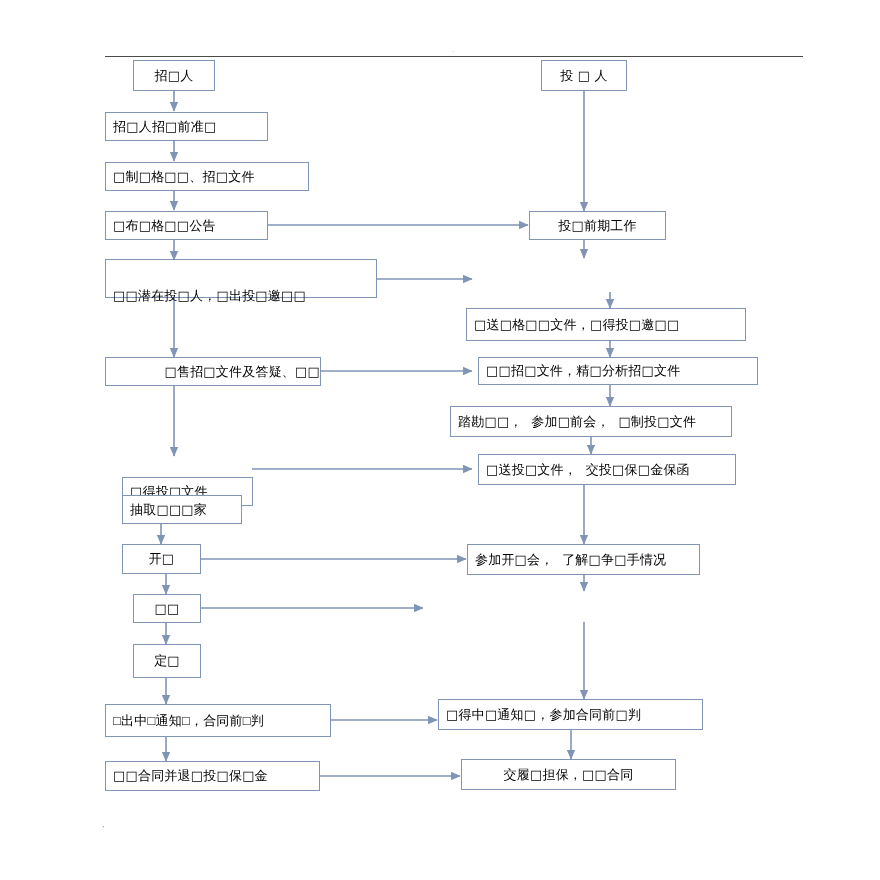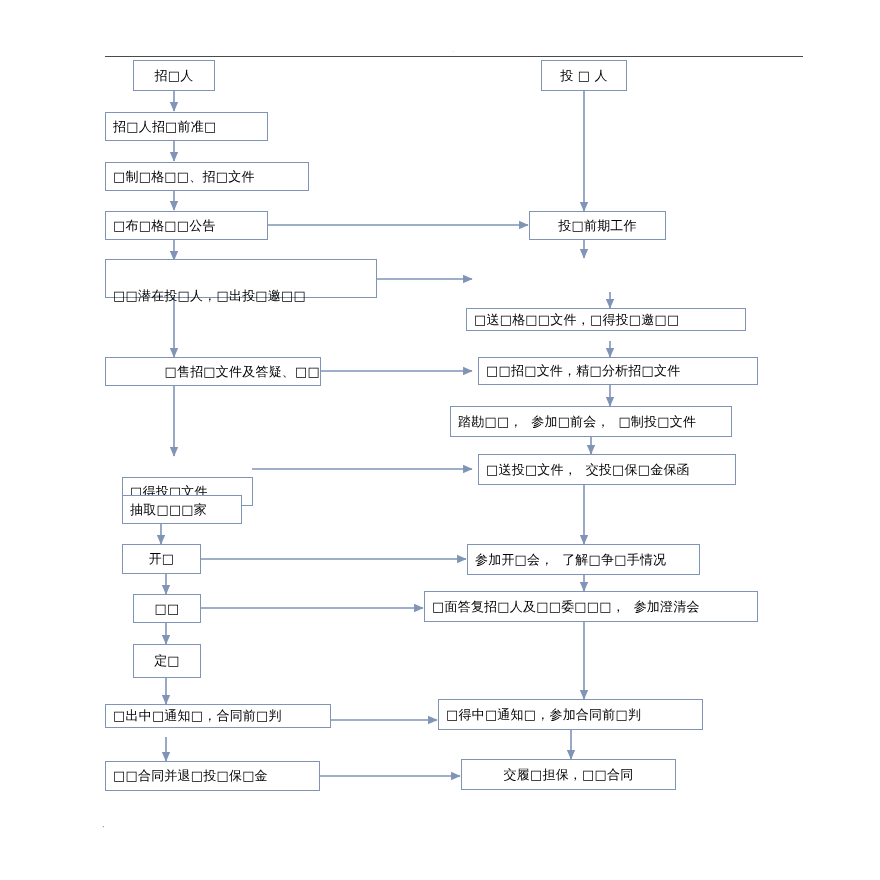--- a/index.html
+++ b/index.html
@@ -137,60 +137,57 @@
   </div>
 
   <div class="node center" style="left:133px;top:594px;width:68px;height:29px;">
     <span class="txt">□□</span>
   </div>
 
   <div class="node center" style="left:133px;top:644px;width:68px;height:34px;">
     <span class="txt">定□</span>
   </div>
 
-  <div class="node left" style="left:105px;top:704px;width:226px;height:24px;">
+  <div class="node left" style="left:105px;top:704px;width:226px;height:33px;font-family:Liberation Serif, serif;">
     <span class="txt">□出中□通知□，合同前□判</span>
   </div>
 
   <div class="node left" style="left:105px;top:761px;width:215px;height:30px;">
     <span class="txt">□□合同并退□投□保□金</span>
   </div>
 
   <div class="node center" style="left:541px;top:60px;width:86px;height:31px;align-items:center;">
     <span class="txt">投 □ 人</span>
   </div>
 
   <div class="node center" style="left:529px;top:211px;width:137px;height:29px;">
     <span class="txt">投□前期工作</span>
   </div>
 
 
-  <div class="node left" style="left:466px;top:308px;width:280px;height:23px;text-align:right;">
+  <div class="node left" style="left:466px;top:308px;width:280px;height:33px;text-align:right;">
     <span class="txt">□送□格□□文件，□得投□邀□□</span>
   </div>
 
   <div class="node left" style="left:478px;top:357px;width:280px;height:28px;align-items:center;">
     <span class="txt">□□招□文件，精□分析招□文件</span>
   </div>
 
   <div class="node left" style="left:450px;top:406px;width:282px;height:31px;">
     <span class="txt">踏勘□□，  参加□前会，  □制投□文件</span>
   </div>
 
   <div class="node left" style="left:478px;top:454px;width:258px;height:31px;">
     <span class="txt">□送投□文件，  交投□保□金保函</span>
   </div>
 
   <div class="node left" style="left:467px;top:544px;width:233px;height:31px;">
     <span class="txt">参加开□会，  了解□争□手情况</span>
   </div>
 
-  <div class="node left" style="left:424px;top:591px;width:334px;height:31px;">
-    <span class="txt">□面答复招□人及□□委□□□，  参加澄清会</span>
-  </div>
 
   <div class="node left" style="left:438px;top:699px;width:265px;height:31px;">
     <span class="txt">□得中□通知□，参加合同前□判</span>
   </div>
 
   <div class="node center" style="left:461px;top:759px;width:215px;height:31px;">
     <span class="txt">交履□担保，□□合同</span>
   </div>
 
 </div>

